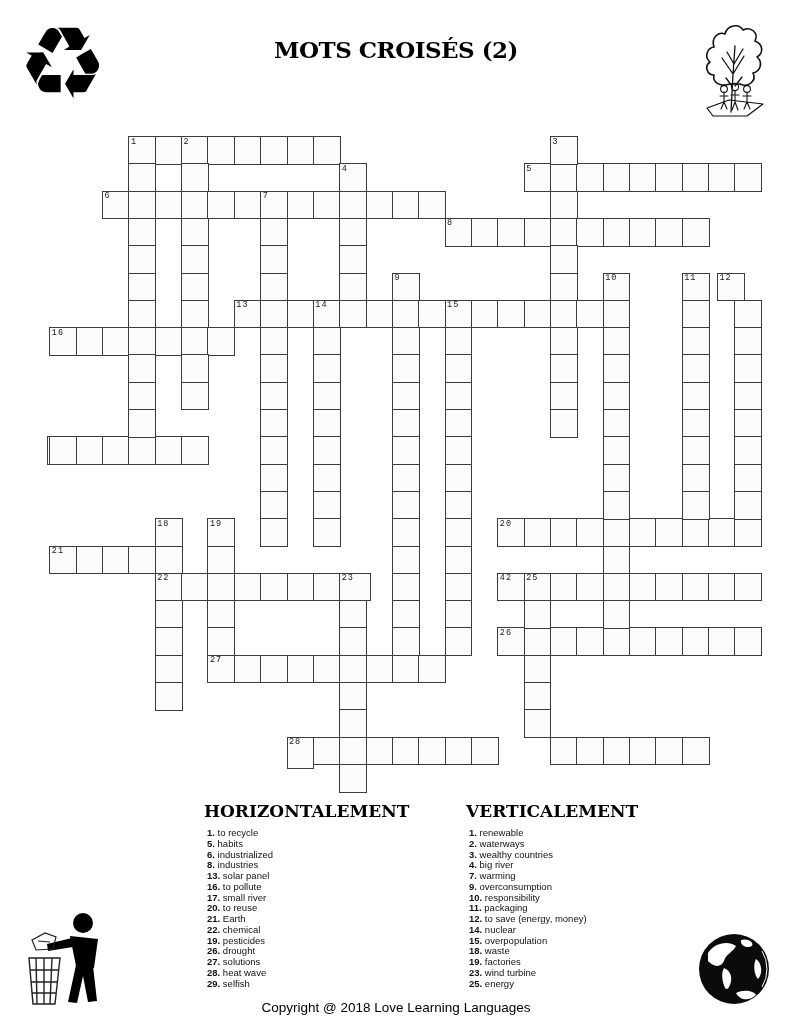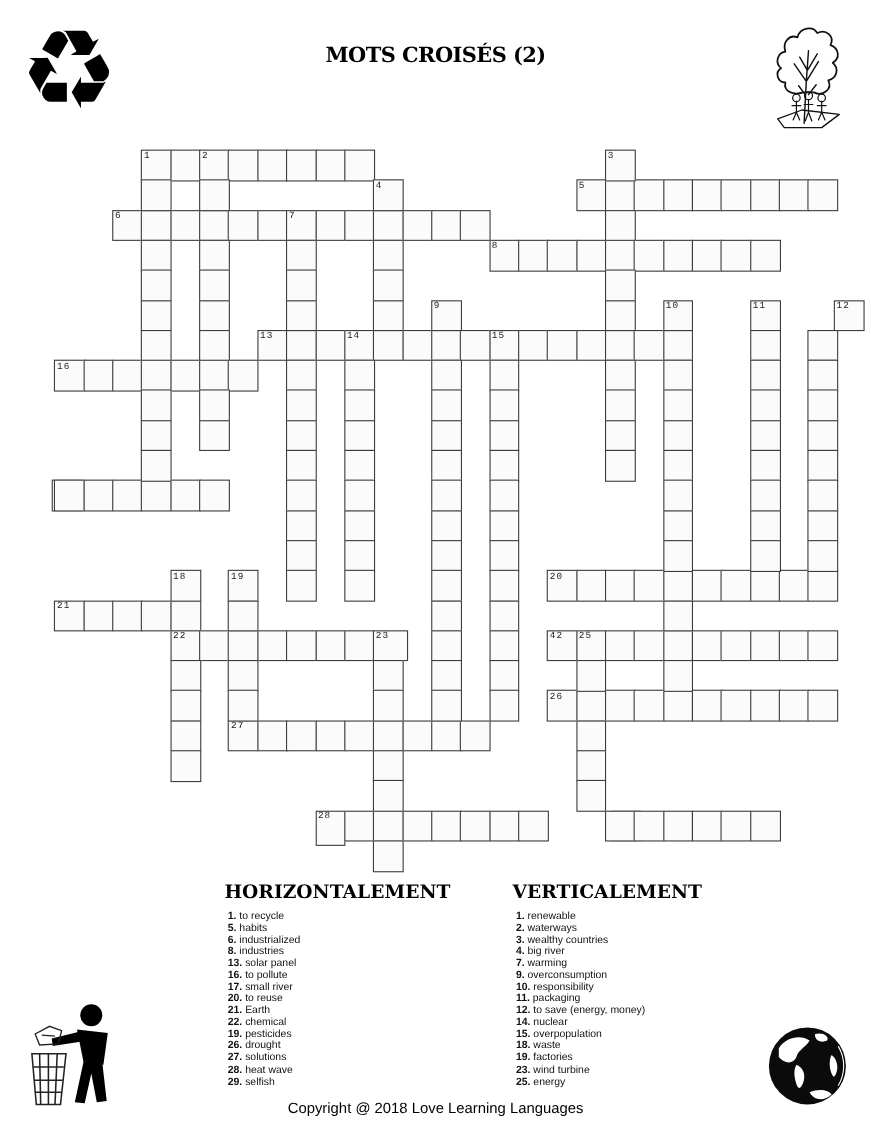--- a/index.html
+++ b/index.html
@@ -3,21 +3,21 @@
 <meta charset="utf-8">
 <style>
   html,body{margin:0;padding:0;background:#888;}
   .page{position:relative;width:792px;height:1024px;background:#ffffff;overflow:hidden;
         font-family:"Liberation Sans",sans-serif;color:#000;}
 
   
   .title-block{position:absolute;left:0;right:0;top:24px;text-align:center;
                font-family:"DejaVu Serif",serif;font-weight:700;}
   .title-line1{font-size:27px;letter-spacing:-0.5px;line-height:30px;}
-  .title-line2{font-size:19px;letter-spacing:-0.5px;line-height:30px;margin-top:11px;}
+  .title-line2{font-size:23px;letter-spacing:-0.5px;line-height:30px;margin-top:11px;}
 
   
   .recycle-glyph{position:absolute;left:18px;top:14px;font-family:"DejaVu Sans",sans-serif;
                  font-size:100px;line-height:1;color:#000;}
   .tree-wrap{position:absolute;left:699px;top:22px;}
   .tidyman-wrap{position:absolute;left:20px;top:908px;}
   .globe-wrap{position:absolute;left:696px;top:931px;}
 
   
   .grid{position:absolute;left:0;top:0;}
@@ -319,21 +319,21 @@
         <span class="cellnum">11</span>
       </div>
       <div class="cell" style="left: 681.75px; top: 299.8px; width: 27.75px; height: 28.7px; border: 1.4px solid rgb(60, 60, 60); background: rgb(251, 251, 251);"></div>
       <div class="cell" style="left: 681.75px; top: 327.1px; width: 27.75px; height: 28.7px; border: 1.4px solid rgb(60, 60, 60); background: rgb(251, 251, 251);"></div>
       <div class="cell" style="left: 681.75px; top: 354.4px; width: 27.75px; height: 28.7px; border: 1.4px solid rgb(60, 60, 60); background: rgb(251, 251, 251);"></div>
       <div class="cell" style="left: 681.75px; top: 381.7px; width: 27.75px; height: 28.7px; border: 1.4px solid rgb(60, 60, 60); background: rgb(251, 251, 251);"></div>
       <div class="cell" style="left: 681.75px; top: 409px; width: 27.75px; height: 28.7px; border: 1.4px solid rgb(60, 60, 60); background: rgb(251, 251, 251);"></div>
       <div class="cell" style="left: 681.75px; top: 436.3px; width: 27.75px; height: 28.7px; border: 1.4px solid rgb(60, 60, 60); background: rgb(251, 251, 251);"></div>
       <div class="cell" style="left: 681.75px; top: 463.6px; width: 27.75px; height: 28.7px; border: 1.4px solid rgb(60, 60, 60); background: rgb(251, 251, 251);"></div>
       <div class="cell" style="left: 681.75px; top: 490.9px; width: 27.75px; height: 28.7px; border: 1.4px solid rgb(60, 60, 60); background: rgb(251, 251, 251);"></div>
-      <div class="cell" style="left: 758px; top: 272.5px; width: 27.75px; height: 28.7px; border: 1.4px solid rgb(60, 60, 60); background: rgb(251, 251, 251);">
+      <div class="cell" style="left: 717px; top: 272.5px; width: 27.75px; height: 28.7px; border: 1.4px solid rgb(60, 60, 60); background: rgb(251, 251, 251);">
         <span class="cellnum">12</span>
       </div>
       <div class="cell" style="left: 734.45px; top: 299.8px; width: 27.75px; height: 28.7px; border: 1.4px solid rgb(60, 60, 60); background: rgb(251, 251, 251);"></div>
       <div class="cell" style="left: 734.45px; top: 327.1px; width: 27.75px; height: 28.7px; border: 1.4px solid rgb(60, 60, 60); background: rgb(251, 251, 251);"></div>
       <div class="cell" style="left: 734.45px; top: 354.4px; width: 27.75px; height: 28.7px; border: 1.4px solid rgb(60, 60, 60); background: rgb(251, 251, 251);"></div>
       <div class="cell" style="left: 734.45px; top: 381.7px; width: 27.75px; height: 28.7px; border: 1.4px solid rgb(60, 60, 60); background: rgb(251, 251, 251);"></div>
       <div class="cell" style="left: 734.45px; top: 409px; width: 27.75px; height: 28.7px; border: 1.4px solid rgb(60, 60, 60); background: rgb(251, 251, 251);"></div>
       <div class="cell" style="left: 734.45px; top: 436.3px; width: 27.75px; height: 28.7px; border: 1.4px solid rgb(60, 60, 60); background: rgb(251, 251, 251);"></div>
       <div class="cell" style="left: 734.45px; top: 463.6px; width: 27.75px; height: 28.7px; border: 1.4px solid rgb(60, 60, 60); background: rgb(251, 251, 251);"></div>
       <div class="cell" style="left: 734.45px; top: 490.9px; width: 27.75px; height: 28.7px; border: 1.4px solid rgb(60, 60, 60); background: rgb(251, 251, 251);"></div>

